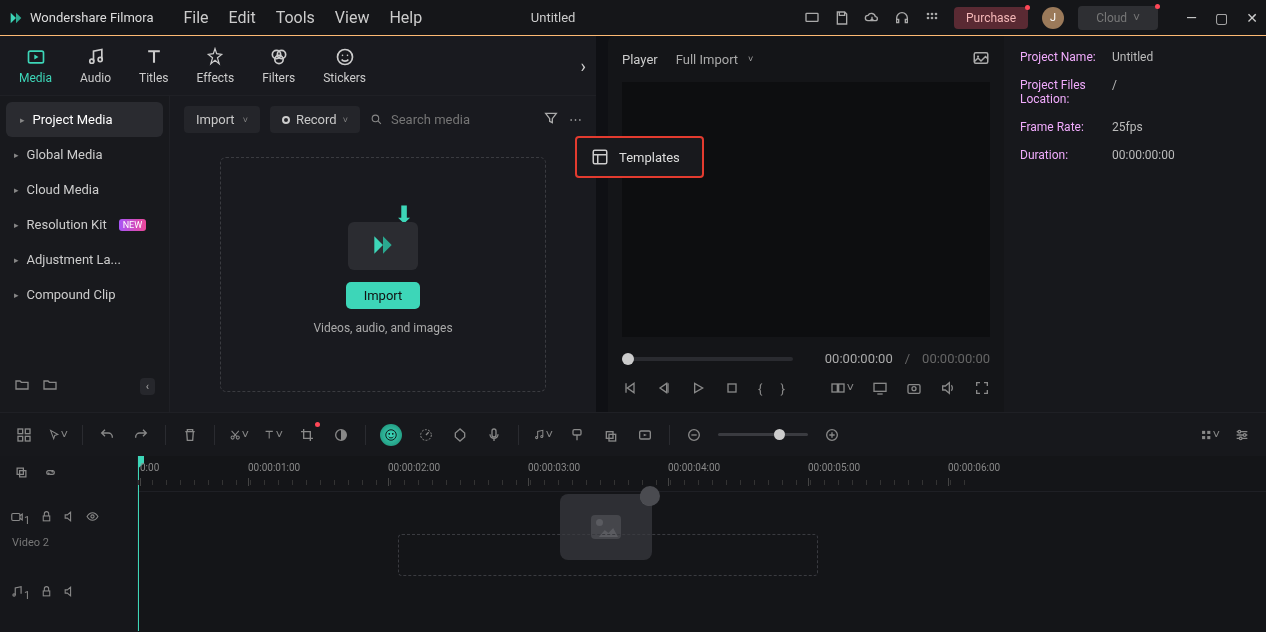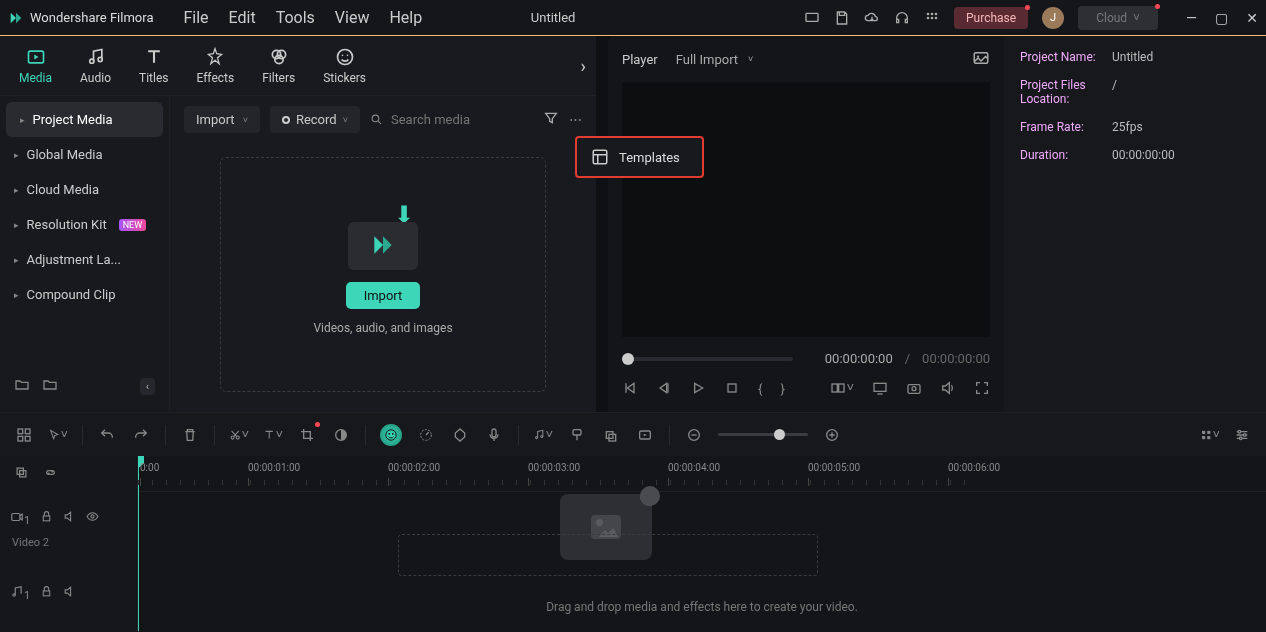--- a/index.html
+++ b/index.html
@@ -658,21 +658,20 @@
           <div class="tl-minor" style="left: 798px;"></div>
           <div class="tl-minor" style="left: 812px;"></div>
           <div class="tl-minor" style="left: 826px;"></div>
         </div>
       <div class="tl-body">
         <div class="tl-thumb">
           <div class="pic"></div>
           <div class="plus">+</div>
         </div>
         <div class="tl-dropzone"></div>
-        <div class="tl-hint">Drag and drop media and effects here to create your video.</div>
       </div>
     </div>
   </div>
 </div>
 
 <div class="templates-fly">
   <svg viewBox="0 0 24 24">
       <rect x="3" y="3" width="18" height="18" rx="2" fill="none" stroke="currentColor" stroke-width="2"></rect>
       <path d="M3 9h18 M9 9v12" stroke="currentColor" stroke-width="2"></path>
     </svg>

